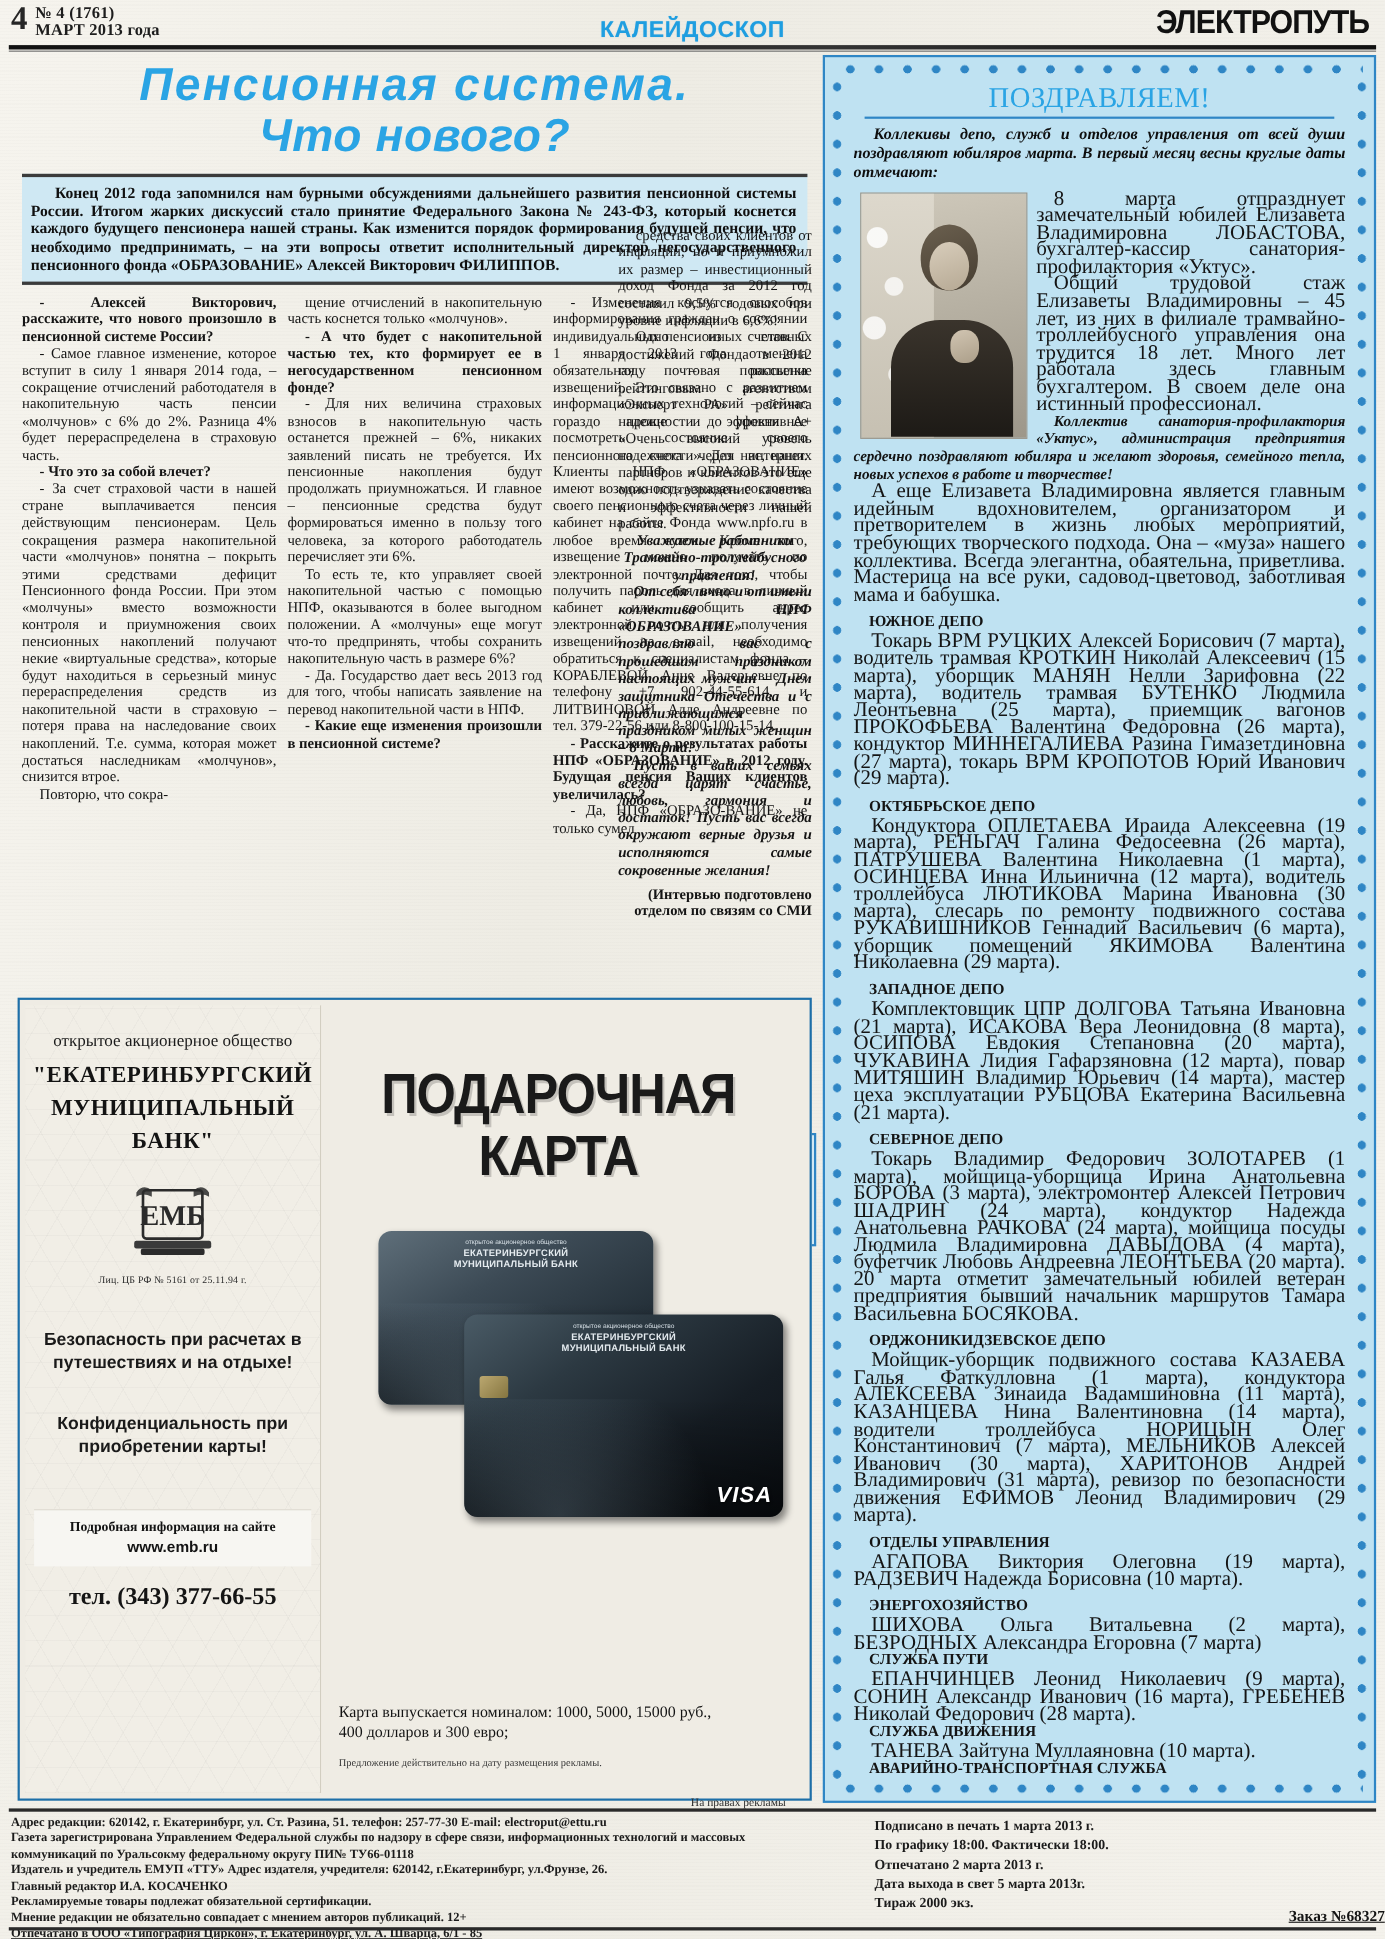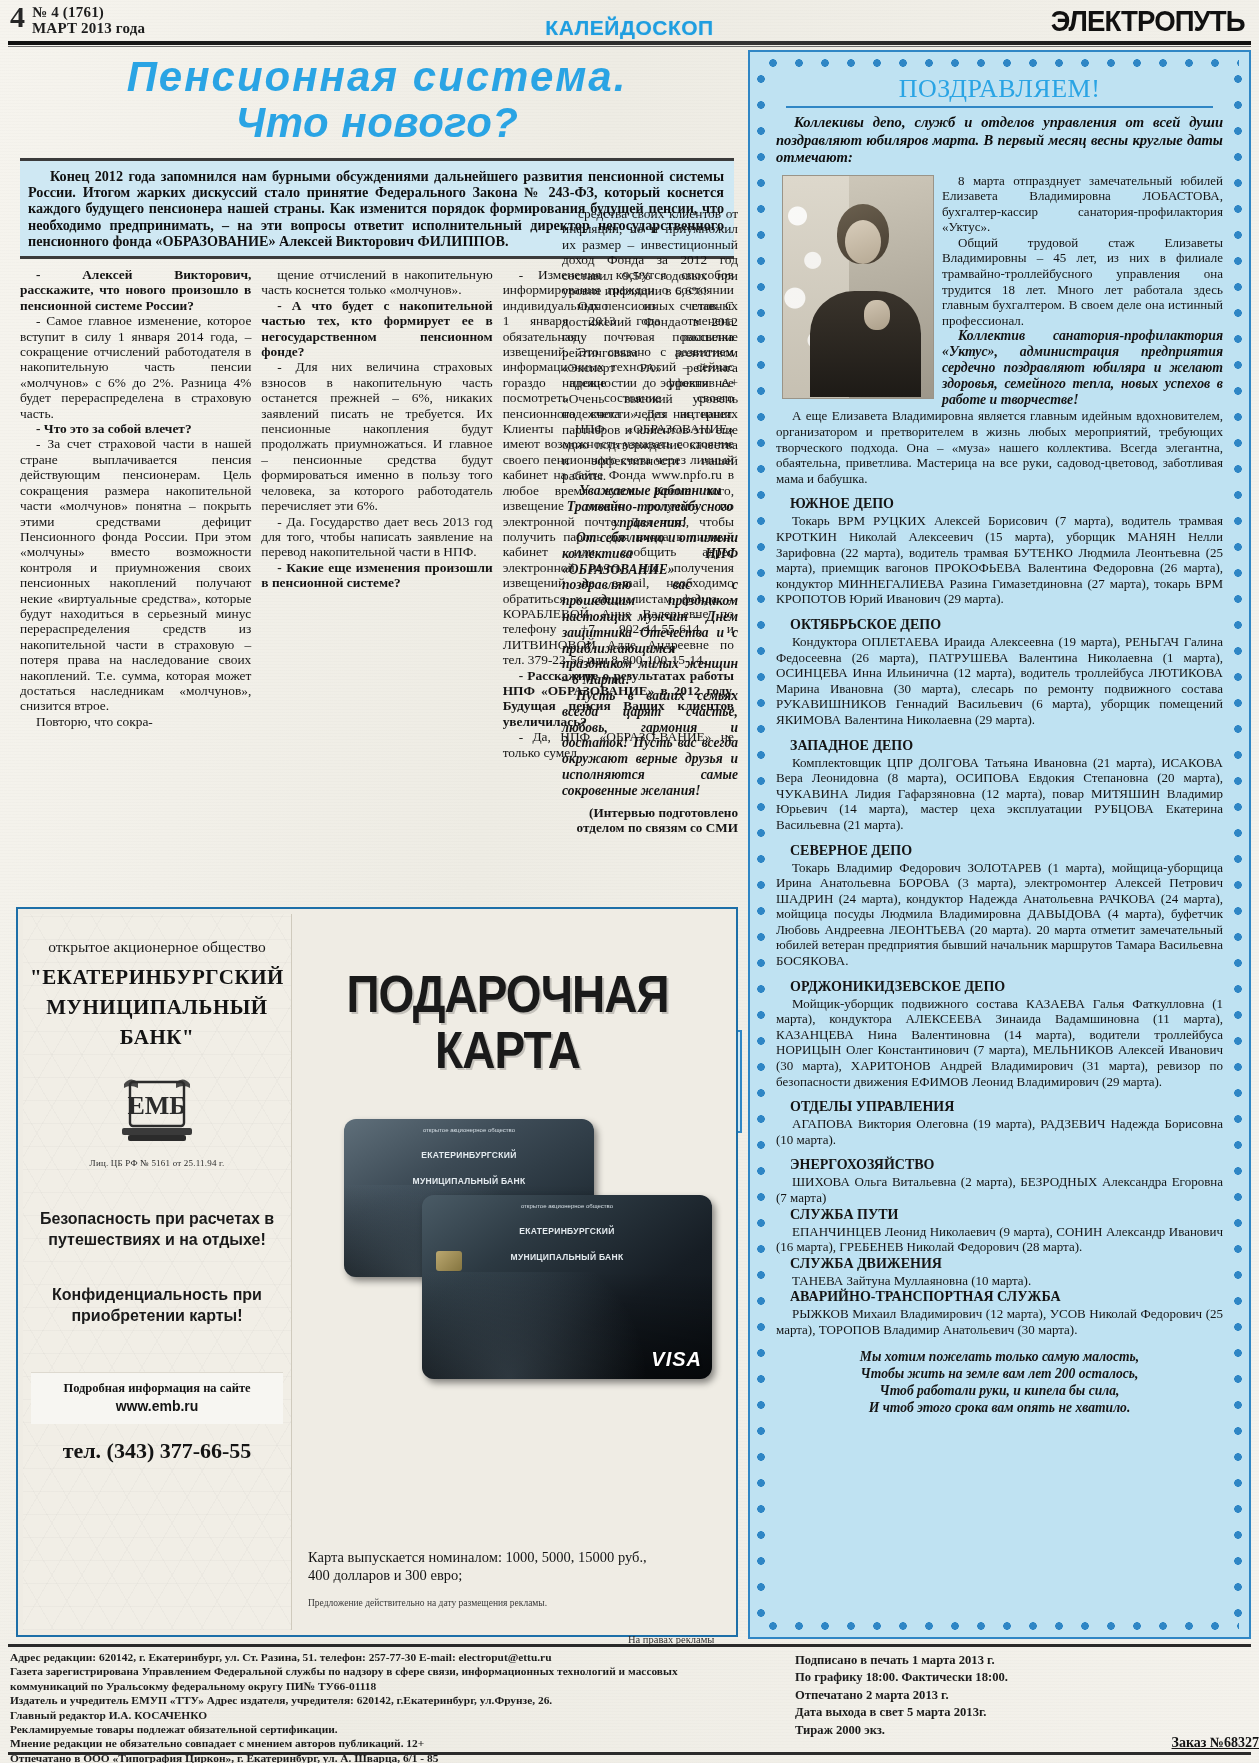--- a/index.html
+++ b/index.html
@@ -108,21 +108,21 @@
   .cards{position:absolute;left:34px;top:205px;width:380px;height:260px;}
   .card{position:absolute;border-radius:12px;overflow:hidden;
     box-shadow:3px 4px 7px rgba(0,0,0,.45);}
   .card.back{left:18px;top:0;width:250px;height:158px;
     background:linear-gradient(150deg,#5f6f7a 0%,#3c4a55 35%,#25313a 70%,#161e25 100%);}
   .card.front{left:96px;top:76px;width:290px;height:184px;
     background:linear-gradient(145deg,#4a5b66 0%,#2c3942 30%,#161d24 65%,#0c1116 100%);}
   .card .minihdr{color:#dfe8ee;font-family:"Liberation Sans",sans-serif;
     text-align:center;font-size:6px;line-height:8px;padding-top:7px;opacity:.92;}
   .card .minibank{color:#eef4f8;font-family:"Liberation Sans",sans-serif;font-weight:700;
-    text-align:center;font-size:8.5px;line-height:10px;letter-spacing:.3px;opacity:.95;margin-top:16px;}
+    text-align:center;font-size:8.5px;line-height:10px;letter-spacing:.3px;opacity:.95;}
   .card .visa{position:absolute;right:10px;bottom:8px;color:#fff;
     font-family:"Liberation Sans",sans-serif;font-style:italic;font-weight:700;
     font-size:20px;letter-spacing:1px;text-shadow:1px 1px 2px rgba(0,0,0,.7);}
   .card .chip{position:absolute;left:14px;top:56px;width:26px;height:20px;border-radius:3px;
     background:linear-gradient(135deg,#c9b273,#8e7b3f);opacity:.9;}
   .card .skyline{position:absolute;left:0;right:0;bottom:0;height:58%;
     background:
       radial-gradient(circle at 30% 100%, rgba(150,180,200,.25), transparent 60%),
       linear-gradient(0deg, rgba(0,0,0,.55), rgba(255,255,255,0));}
   .ad-note{position:absolute;left:16px;bottom:46px;right:10px;font-size:14.5px;
@@ -162,21 +162,21 @@
       linear-gradient(180deg,#ddd8cc,#c6c0b2);}
   .photo .head{position:absolute;left:36%;top:13%;width:52px;height:60px;border-radius:50% 50% 46% 46%;
     background:linear-gradient(160deg,#6b604f,#463d31);}
   .photo .face{position:absolute;left:41%;top:20%;width:36px;height:44px;border-radius:50%;
     background:linear-gradient(160deg,#d8cdbb,#b6a994);}
   .photo .body{position:absolute;left:18%;top:52%;width:74%;height:48%;
     background:linear-gradient(180deg,#3a342c,#1d1a16);border-radius:40% 40% 0 0;}
   .photo .hand{position:absolute;left:54%;top:56%;width:26px;height:30px;border-radius:45%;
     background:linear-gradient(160deg,#d1c5b2,#ab9e89);}
 
-  .sb-p{font-size:13px;line-height:15.6px;text-align:justify;text-indent:16px;margin:0;}
+  .sb-p{font-size:19px;line-height:15.6px;text-align:justify;text-indent:16px;margin:0;}
   .sb-p.italbold{font-style:italic;font-weight:700;font-size:13.8px;line-height:16px;}
   .sb-head{font-weight:700;font-size:14px;line-height:18px;margin:9px 0 0 0;text-indent:14px;}
   .sb-verse{font-style:italic;font-weight:700;font-size:13.6px;line-height:17px;
     text-align:center;margin:10px 0 0 0;}
 
   
   .foot-rule{position:absolute;left:8px;top:1644px;width:1243px;height:3px;background:#2a2a2a;}
   .foot-left{position:absolute;left:10px;top:1650px;width:735px;font-size:11.4px;
     line-height:14.4px;font-weight:700;color:#1b1b1b;}
   .foot-left .u{text-decoration:underline;}
@@ -218,20 +218,21 @@
         <p class="q">- Алексей Викторович, расскажите, что нового произошло в пенсионной системе России?</p>
         <p>- Самое главное изменение, которое вступит в силу 1 января 2014 года, – сокращение отчислений работодателя в накопительную часть пенсии «молчунов» с 6% до 2%. Разница 4% будет перераспределена в страховую часть.</p>
         <p class="q">- Что это за собой влечет?</p>
         <p>- За счет страховой части в нашей стране выплачивается пенсия действующим пенсионерам. Цель сокращения размера накопительной части «молчунов» понятна – покрыть этими средствами дефицит Пенсионного фонда России. При этом «молчуны» вместо возможности контроля и приумножения своих пенсионных накоплений получают некие «виртуальные средства», которые будут находиться в серьезный минус перераспределения средств из накопительной части в страховую – потеря права на наследование своих накоплений. Т.е. сумма, которая может достаться наследникам «молчунов», снизится втрое.</p>
         <p>Повторю, что сокра-</p>
       </div>
       <div class="col">
         <p>щение отчислений в накопительную часть коснется только «молчунов».</p>
         <p class="q">- А что будет с накопительной частью тех, кто формирует ее в негосударственном пенсионном фонде?</p>
         <p>- Для них величина страховых взносов в накопительную часть останется прежней – 6%, никаких заявлений писать не требуется. Их пенсионные накопления будут продолжать приумножаться. И главное – пенсионные средства будут формироваться именно в пользу того человека, за которого работодатель перечисляет эти 6%.</p>
+        <p>То есть те, кто управляет своей накопительной частью с помощью НПФ, оказываются в более выгодном положении. А «молчуны» еще могут что-то предпринять, чтобы сохранить накопительную часть в размере 6%?</p>
         <p>- Да. Государство дает весь 2013 год для того, чтобы написать заявление на перевод накопительной части в НПФ.</p>
         <p class="q">- Какие еще изменения произошли в пенсионной системе?</p>
       </div>
       <div class="col">
         <p>- Изменения коснутся способов информирования граждан о состоянии индивидуальных пенсионных счетов. С 1 января 2013 года отменена обязательная почтовая рассылка извещений. Это связано с развитием информационных технологий – сейчас гораздо проще и эффективнее посмотреть состояние своего пенсионного счета через интернет. Клиенты НПФ «ОБРАЗОВАНИЕ» имеют возможность узнавать состояние своего пенсионного счета через личный кабинет на сайте Фонда www.npfo.ru в любое время суток. Кроме того, извещение можно получать по электронной почте. Для того, чтобы получить пароль для входа в личный кабинет или сообщить адрес электронной почты для получения извещений на e-mail, необходимо обратиться к специалистам фонда – КОРАБЛЕВОЙ Анне Валерьевне по телефону +7 902-44-55-614, и ЛИТВИНОВОЙ Алле Андреевне по тел. 379-22-56 или 8-800-100-15-14.</p>
         <p class="q">- Расскажите о результатах работы НПФ «ОБРАЗОВАНИЕ» в 2012 году. Будущая пенсия Ваших клиентов увеличилась?</p>
         <p>- Да, НПФ «ОБРАЗО-ВАНИЕ» не только сумел</p>
       </div>
     </div>
   </div>

